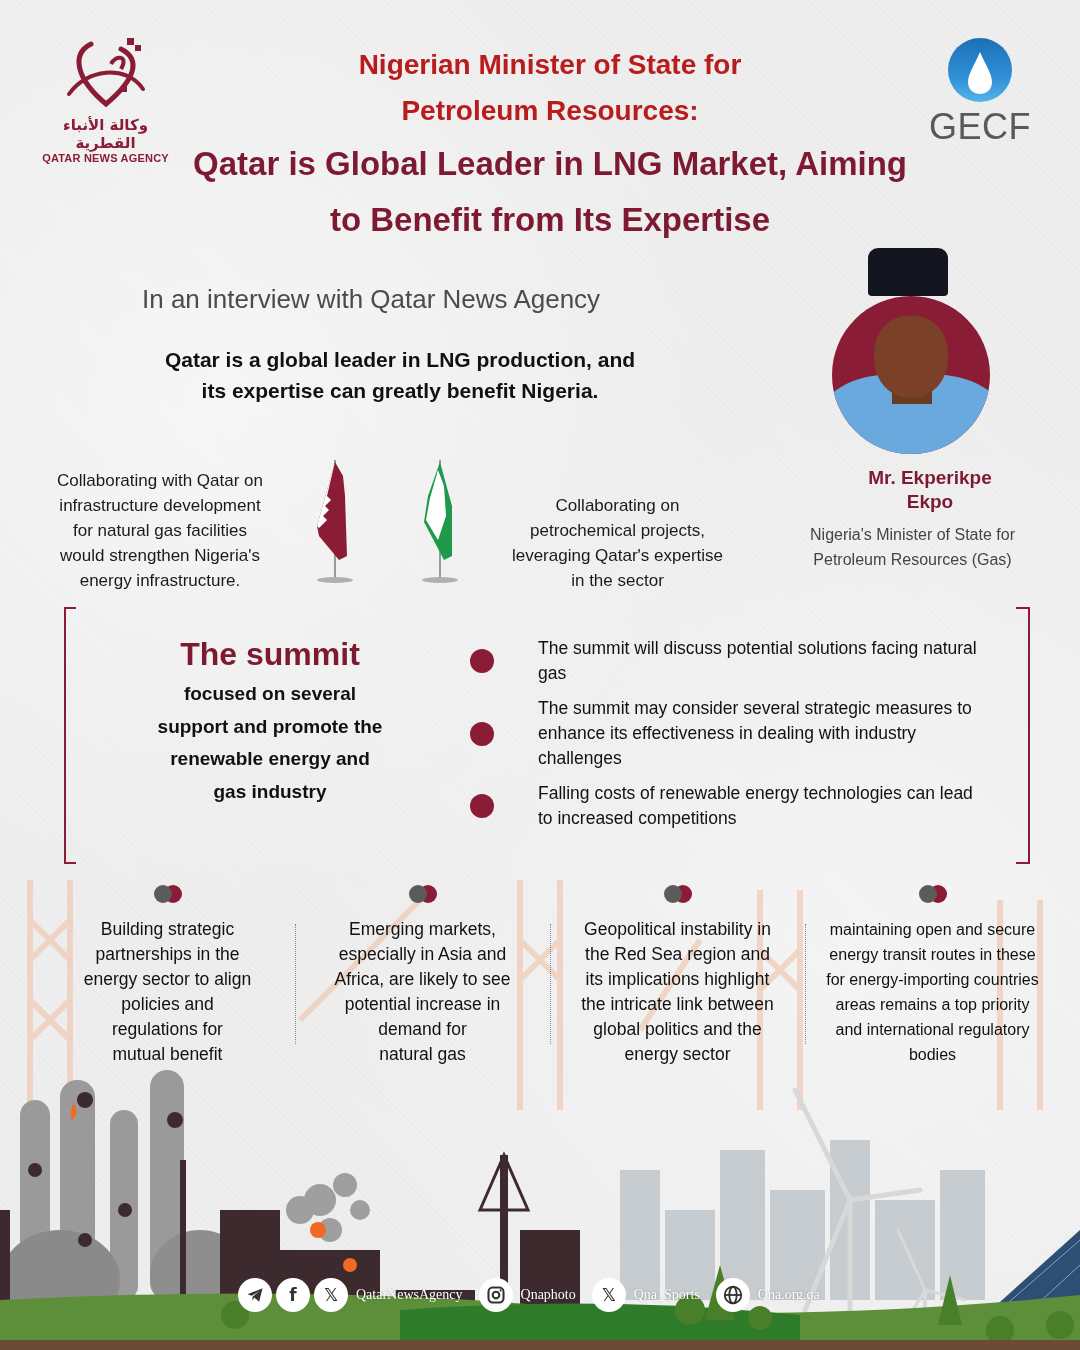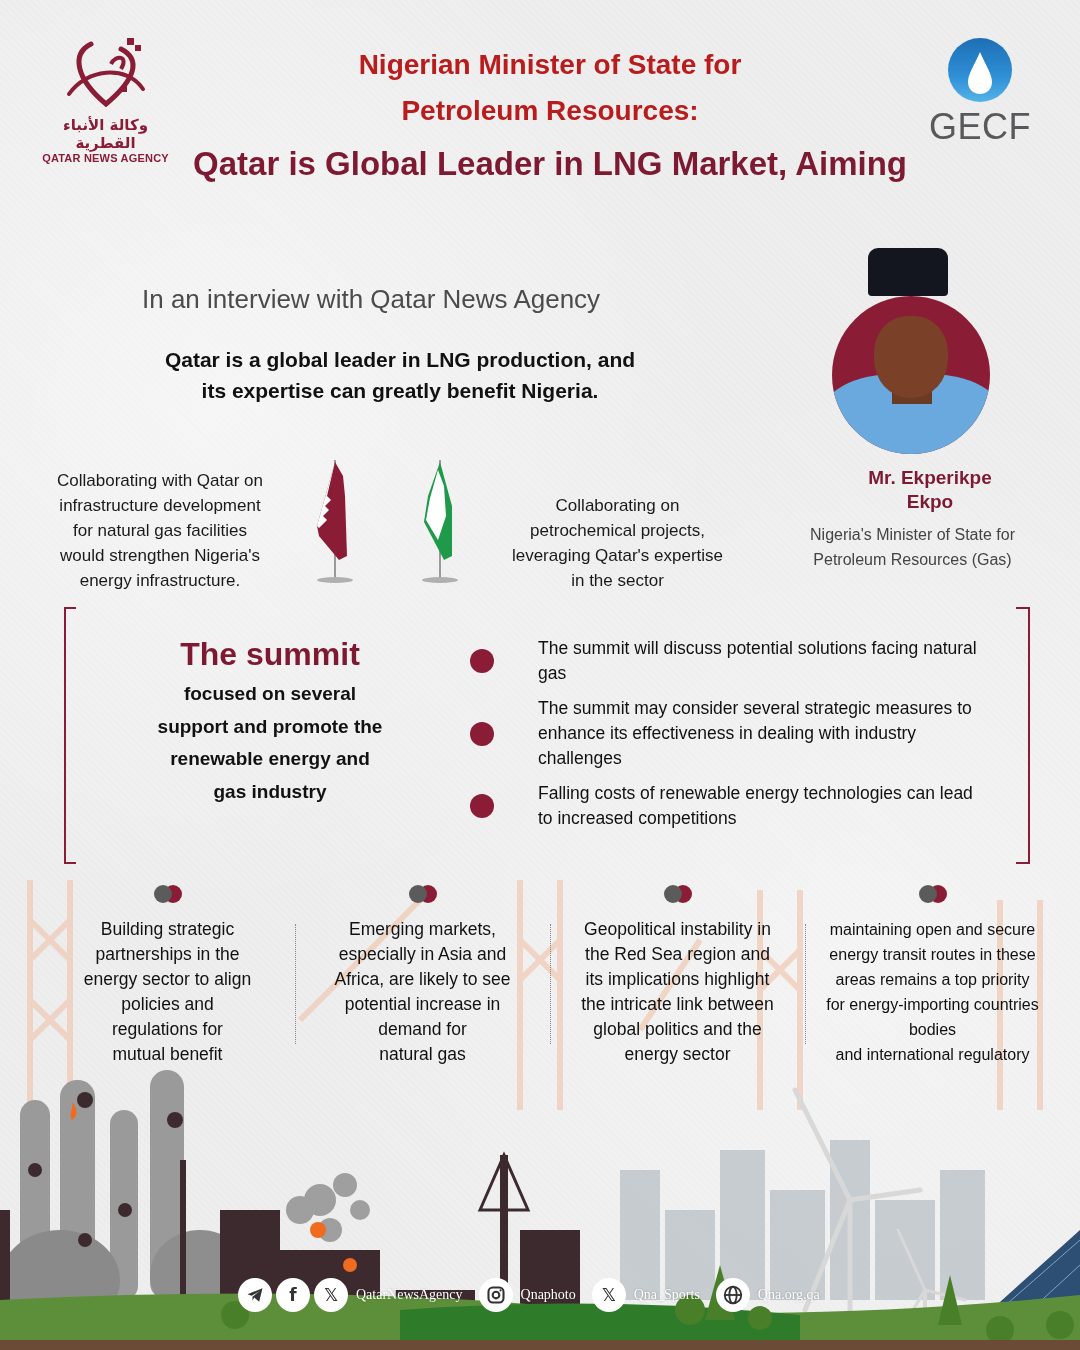--- a/index.html
+++ b/index.html
@@ -153,20 +153,21 @@
   </div>
   <div class="gecf-text">GECF</div>
 </div>
 
 <div class="abs header-sub">
   <div>Nigerian Minister of State for</div>
   <div>Petroleum Resources:</div>
 </div>
 <div class="abs header-title">
   <div>Qatar is Global Leader in LNG Market, Aiming</div>
+  <div>to Benefit from Its Expertise</div>
 </div>
 
 <div class="abs interview">In an interview with Qatar News Agency</div>
 <div class="abs lead">
   <div>Qatar is a global leader in LNG production, and</div>
   <div>its expertise can greatly benefit Nigeria.</div>
 </div>
 
 <div class="abs portrait">
   <div class="body-shirt"></div>
@@ -289,24 +290,24 @@
     </div>
   </div>
   <div class="col condensed">
     <div class="twin-dot">
         <span class="g"></span>
         <span class="r"></span>
       </div>
     <div class="txt">
       <div>maintaining open and secure</div>
       <div>energy transit routes in these</div>
+      <div>for energy-importing countries</div>
       <div>areas remains a top priority</div>
-      <div>for energy-importing countries</div>
+      <div>and international regulatory</div>
       <div>bodies</div>
-      <div>and international regulatory</div>
     </div>
   </div>
 </div>
 
 <svg class="abs scene" viewBox="0 0 1080 290">
   <defs>
     <linearGradient id="fade" x1="0" y1="0" x2="0" y2="1">
       <stop offset="0" stop-color="#eeeeee" stop-opacity="0"></stop>
       <stop offset="1" stop-color="#eeeeee" stop-opacity="0"></stop>
     </linearGradient>

